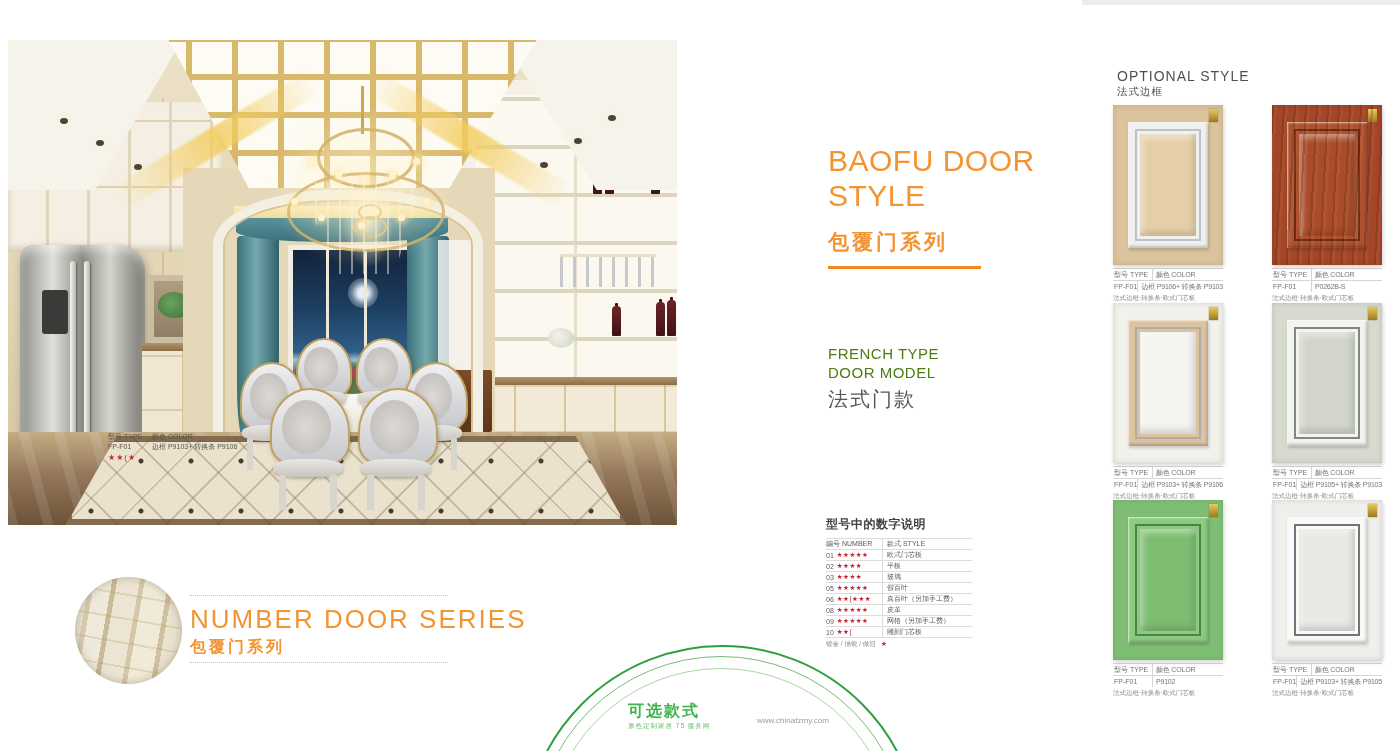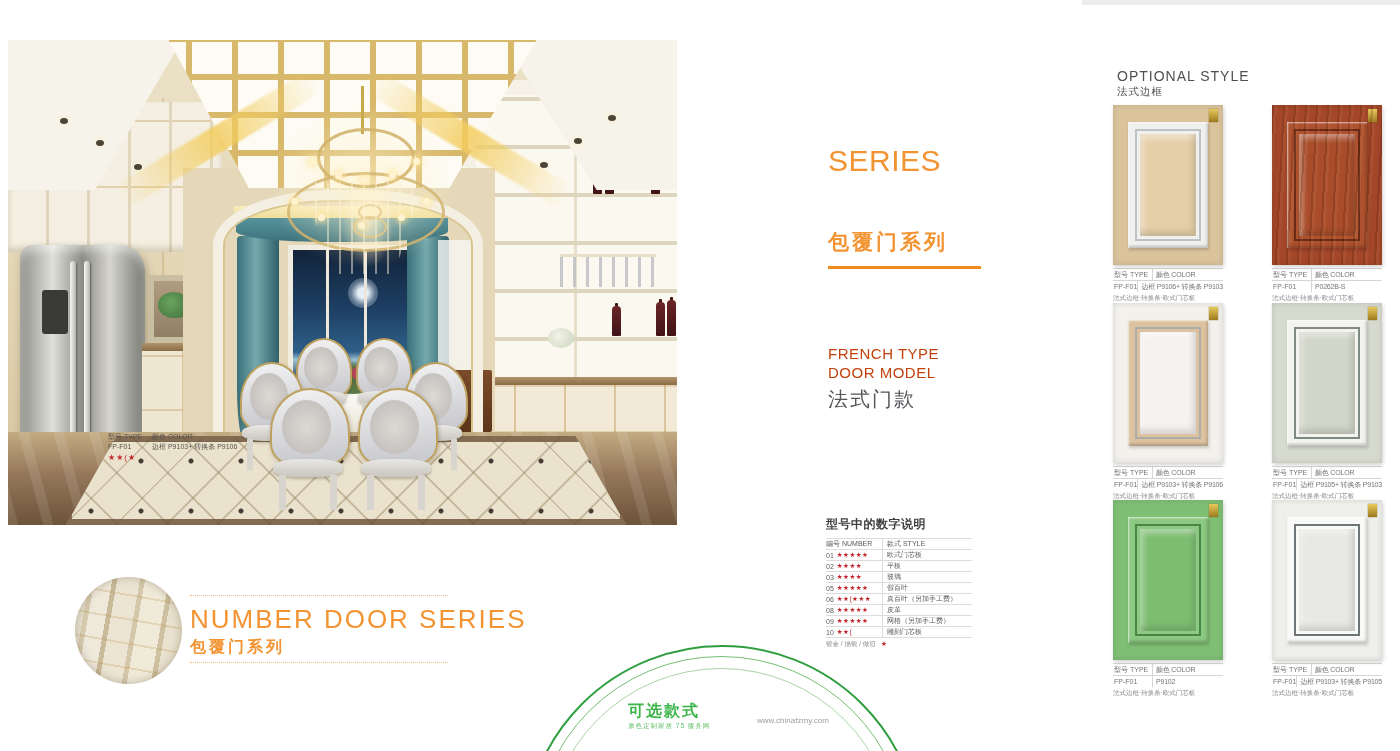--- a/index.html
+++ b/index.html
@@ -130,21 +130,21 @@
   .photo-label{left:100px;top:392px;width:135px;font-size:7px;line-height:9px;color:#56544d;letter-spacing:0;}
   .pl-row{display:flex;border-bottom:1px solid rgba(90,85,70,.35);}
   .pl-c1{width:44px;}
   .pl-c2{flex:1;}
   .pl-stars{color:#c1272d;font-size:8px;letter-spacing:1px;margin-top:2px;}
 
   
   .h-title{left:828px;top:143px;font-size:30px;line-height:35px;color:#f39433;letter-spacing:.5px;}
   .h-sub{left:828px;top:228px;font-size:21px;font-weight:bold;color:#f39433;letter-spacing:3px;}
   .h-rule{left:828px;top:266px;width:153px;height:3px;background:#f08a1e;}
-  .m-title{left:828px;top:344px;font-size:15px;line-height:19px;color:#c2410c;letter-spacing:.5px;}
+  .m-title{left:828px;top:344px;font-size:15px;line-height:19px;color:#4d7c0f;letter-spacing:.5px;}
   .m-cn{left:828px;top:386px;font-size:20px;color:#55565a;letter-spacing:2px;}
 
   
   .num-table{left:826px;top:516px;width:146px;}
   .nt-title{font-size:12px;font-weight:bold;color:#3f4042;letter-spacing:.5px;margin-bottom:5px;}
   .nt-row{display:flex;align-items:center;height:10px;border-top:1px solid #dcdcdc;font-size:7px;color:#595a5c;}
   .nt-grid{border-bottom:1px solid #dcdcdc;}
   .nt-c1{width:56px;border-right:1px solid #dcdcdc;height:100%;display:flex;align-items:center;}
   .nt-c2{flex:1;padding-left:4px;white-space:nowrap;}
   .nt-num{font-weight:normal;}
@@ -330,21 +330,22 @@
       </div>
       <div class="pl-row" style="border-bottom:none;">
         <span class="pl-c1">FP-F01</span>
         <span class="pl-c2">边框 P9103+ 转换条 P9106</span>
       </div>
       <div class="pl-stars">★★(★</div>
     </div>
   </div>
 
   <div class="abs h-title">
-    <div>SERIES</div>
+    <div>BAOFU DOOR</div>
+    <div>STYLE</div>
   </div>
   <div class="abs h-sub">包覆门系列</div>
   <div class="abs h-rule"></div>
   <div class="abs m-title">
     <div>FRENCH TYPE</div>
     <div>DOOR MODEL</div>
   </div>
   <div class="abs m-cn">法式门款</div>
 
   <div class="abs num-table">

